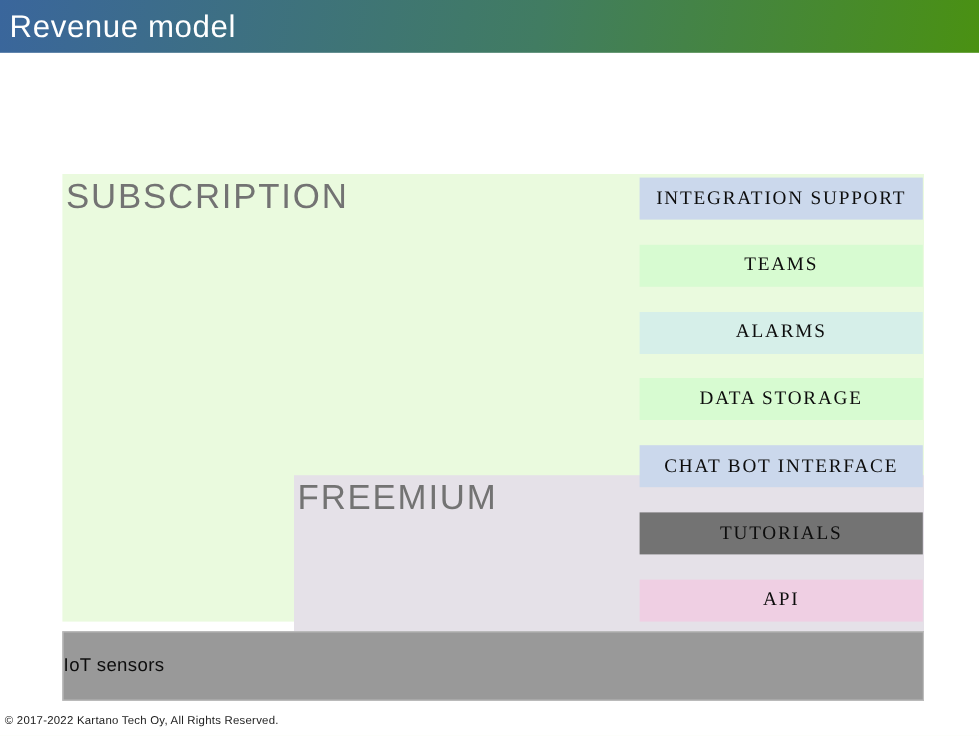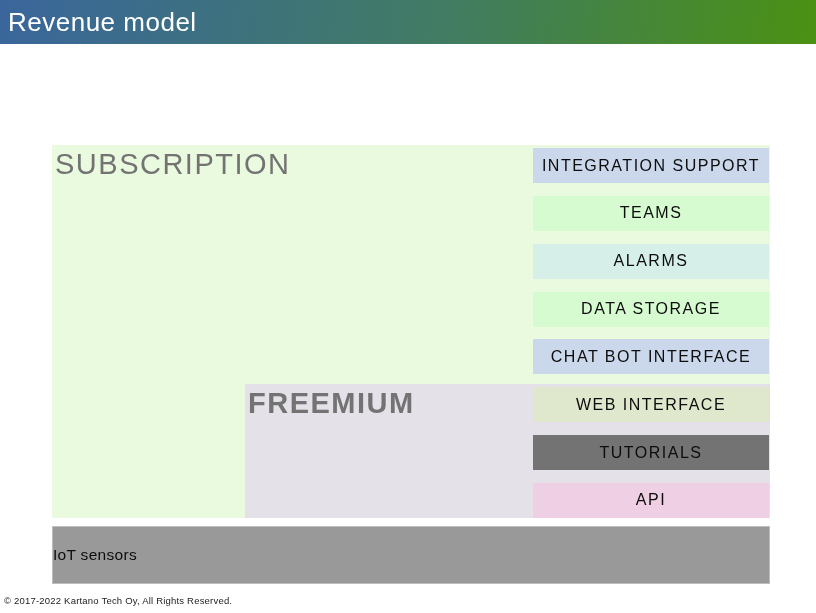--- a/index.html
+++ b/index.html
@@ -17,31 +17,31 @@
   }
 
   .tier {
     position:absolute;
   }
   .tier-label {
     font-size:29px; letter-spacing:1.5px; color:#737373;
     padding:3px 0 0 3px; white-space:nowrap;
   }
   .subscription { left:52px; top:145px; width:718px; height:373px; }
-  .freemium     { left:245px; top:384px; width:525px; height:134px;font-weight:bold; }
+  .freemium     { left:245px; top:396px; width:525px; height:134px; }
 
   .features {
     position:absolute; left:533px; top:148px; width:236px; height:370px;
     display:flex; flex-direction:column; justify-content:space-between;
   }
   .feature-box {
     height:35px; display:flex; align-items:center; justify-content:center;
   }
   .feature-label {
-    font-size:16px; letter-spacing:1.5px; color:#0d0d0d; white-space:nowrap;
+    font-size:16px; letter-spacing:1.5px; color:#0d0d0d; white-space:nowrap;font-family:Liberation Serif, serif;
   }
 
   .iot-bar {
     position:absolute; left:52px; top:526px; width:718px; height:58px;
     display:flex; align-items:center; 
     border:1px solid #bdbdbd;
   }
   .iot-label { font-size:15.5px; color:#0d0d0d; letter-spacing:0.3px; }
 
   .copyright {
@@ -80,23 +80,20 @@
   </div>
 
   <div class="feature-box" style="background: rgb(215, 251, 209);">
     <span class="feature-label">DATA STORAGE</span>
   </div>
 
   <div class="feature-box" style="background: rgb(203, 216, 236);">
     <span class="feature-label">CHAT BOT INTERFACE</span>
   </div>
 
-  <div class="feature-box" style="background: rgb(223, 231, 205);">
-    <span class="feature-label">WEB INTERFACE</span>
-  </div>
 
   <div class="feature-box" style="background: #737373;">
     <span class="feature-label">TUTORIALS</span>
   </div>
 
   <div class="feature-box" style="background: rgb(239, 207, 227);">
     <span class="feature-label">API</span>
   </div>
 </div>
 

